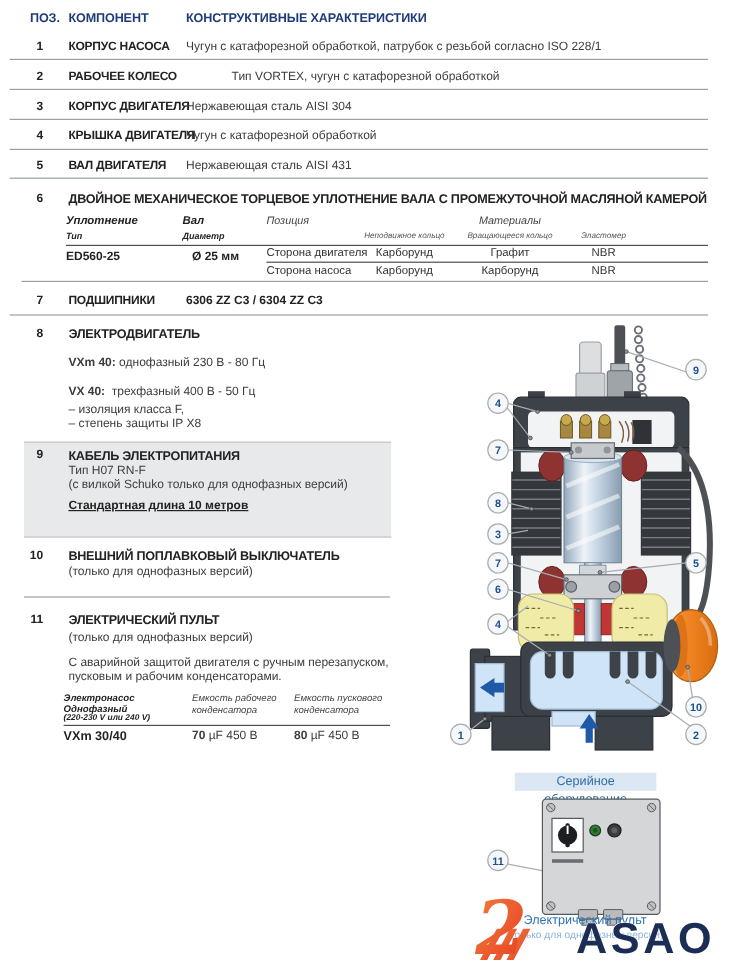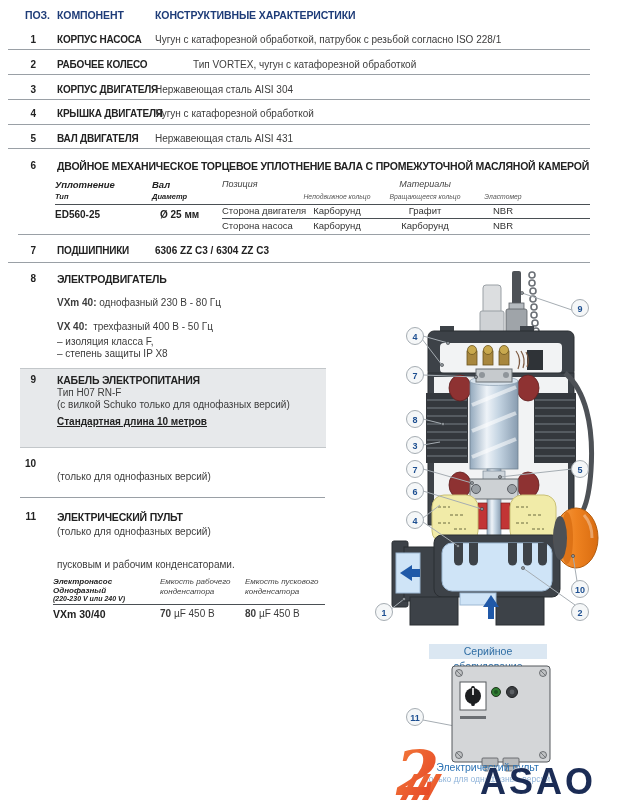--- a/index.html
+++ b/index.html
@@ -119,26 +119,28 @@
   <span class="body-t" style="top:348px;">–  степень защиты IP X8</span>
 
   <div class="graybox"></div>
   <span class="rnum" style="top:374px;">9</span>
   <span class="sec-title" style="top:374px;">КАБЕЛЬ ЭЛЕКТРОПИТАНИЯ</span>
   <span class="body-t" style="top:387px;">Тип H07 RN-F</span>
   <span class="body-t" style="top:399px;">(с вилкой Schuko только для однофазных версий)</span>
   <span class="body-t u" style="top:416px;font-weight:700;color:#222;">Стандартная длина 10 метров</span>
 
   <span class="rnum" style="top:458px;">10</span>
+  <span class="sec-title" style="top:458px;">ВНЕШНИЙ ПОПЛАВКОВЫЙ ВЫКЛЮЧАТЕЛЬ</span>
   <span class="body-t" style="top:471px;">(только для однофазных версий)</span>
   <div class="hr" style="left:20px;top:497px;width:305px;"></div>
 
   <span class="rnum" style="top:511px;">11</span>
   <span class="sec-title" style="top:511px;">ЭЛЕКТРИЧЕСКИЙ ПУЛЬТ</span>
   <span class="body-t" style="top:526px;">(только для однофазных версий)</span>
+  <span class="body-t" style="top:547px;">С аварийной защитой двигателя с ручным перезапуском,</span>
   <span class="body-t" style="top:559px;">пусковым и рабочим конденсаторами.</span>
 
   <span class="stsub" style="left:53px;top:577px;font-size:8px;">Электронасос</span>
   <span class="stsub" style="left:53px;top:586px;font-size:8px;">Однофазный</span>
   <span class="stsub" style="left:53px;top:595px;font-size:7px;">(220-230 V или 240 V)</span>
   <span class="stital" style="left:160px;top:577px;font-size:8px;">Емкость рабочего</span>
   <span class="stital" style="left:160px;top:587px;font-size:8px;">конденсатора</span>
   <span class="stital" style="left:245px;top:577px;font-size:8px;">Емкость пускового</span>
   <span class="stital" style="left:245px;top:587px;font-size:8px;">конденсатора</span>
   <div class="hr thin" style="left:53px;top:604px;width:272px;"></div>

